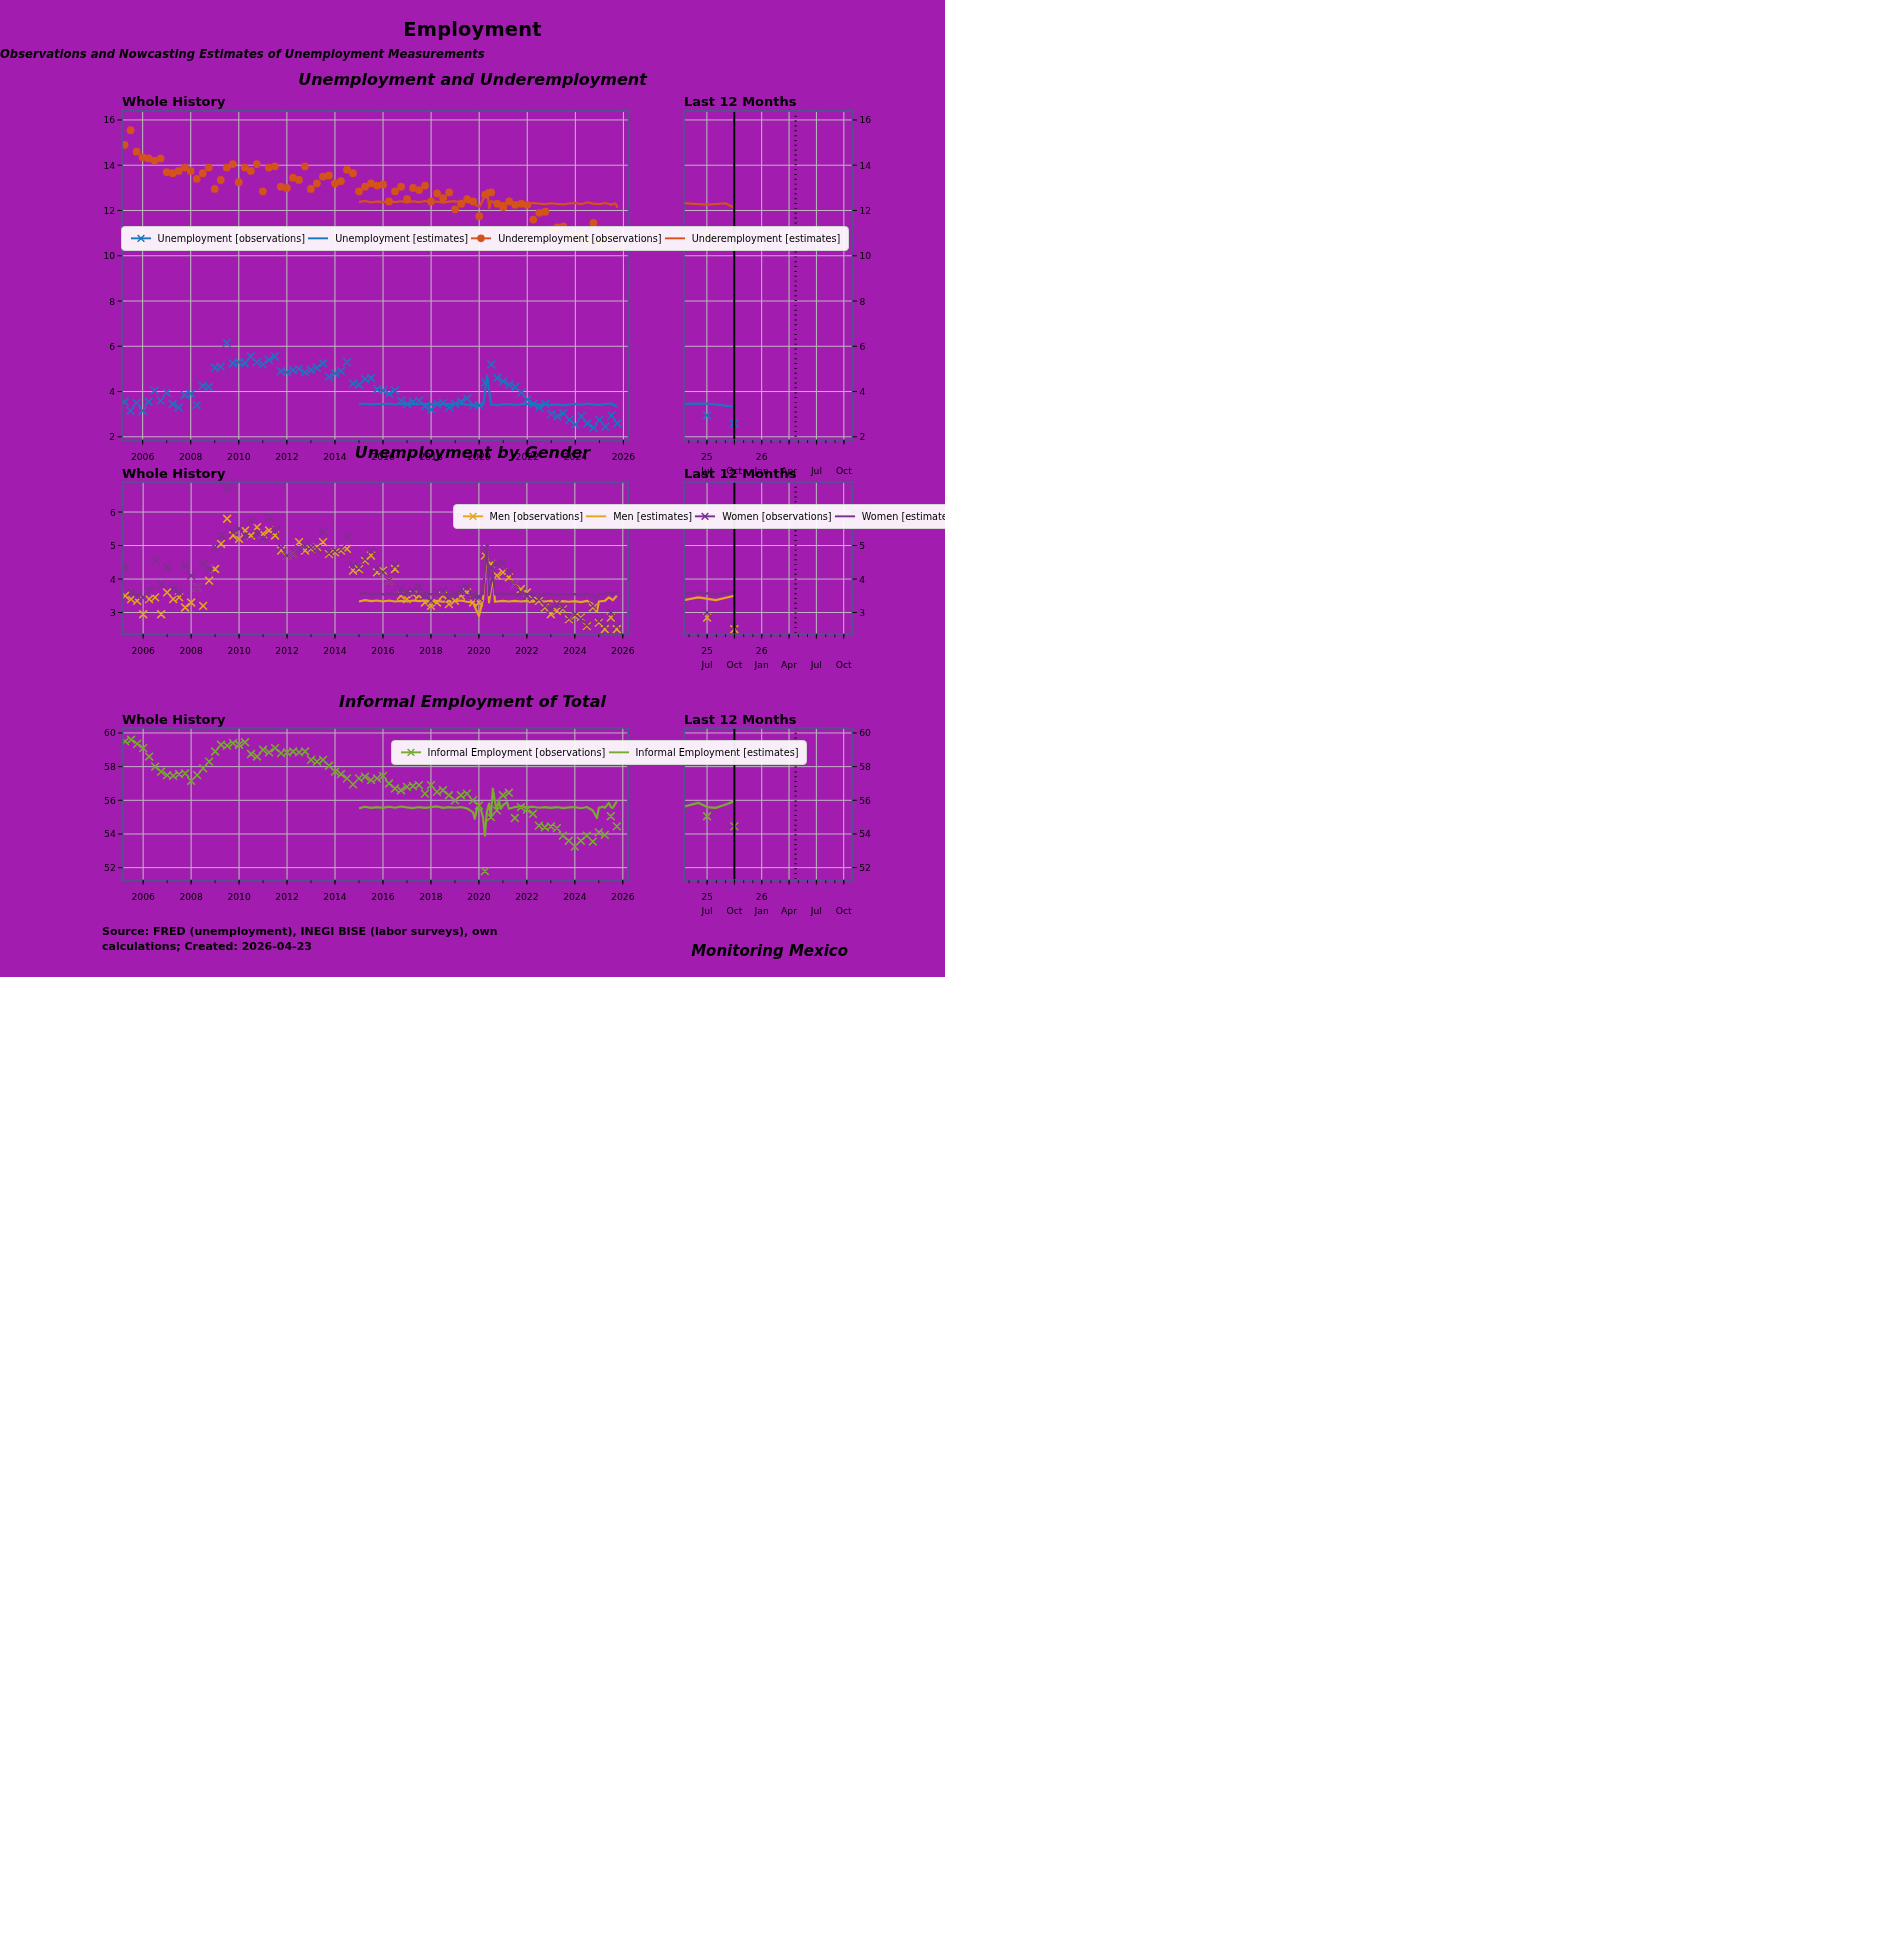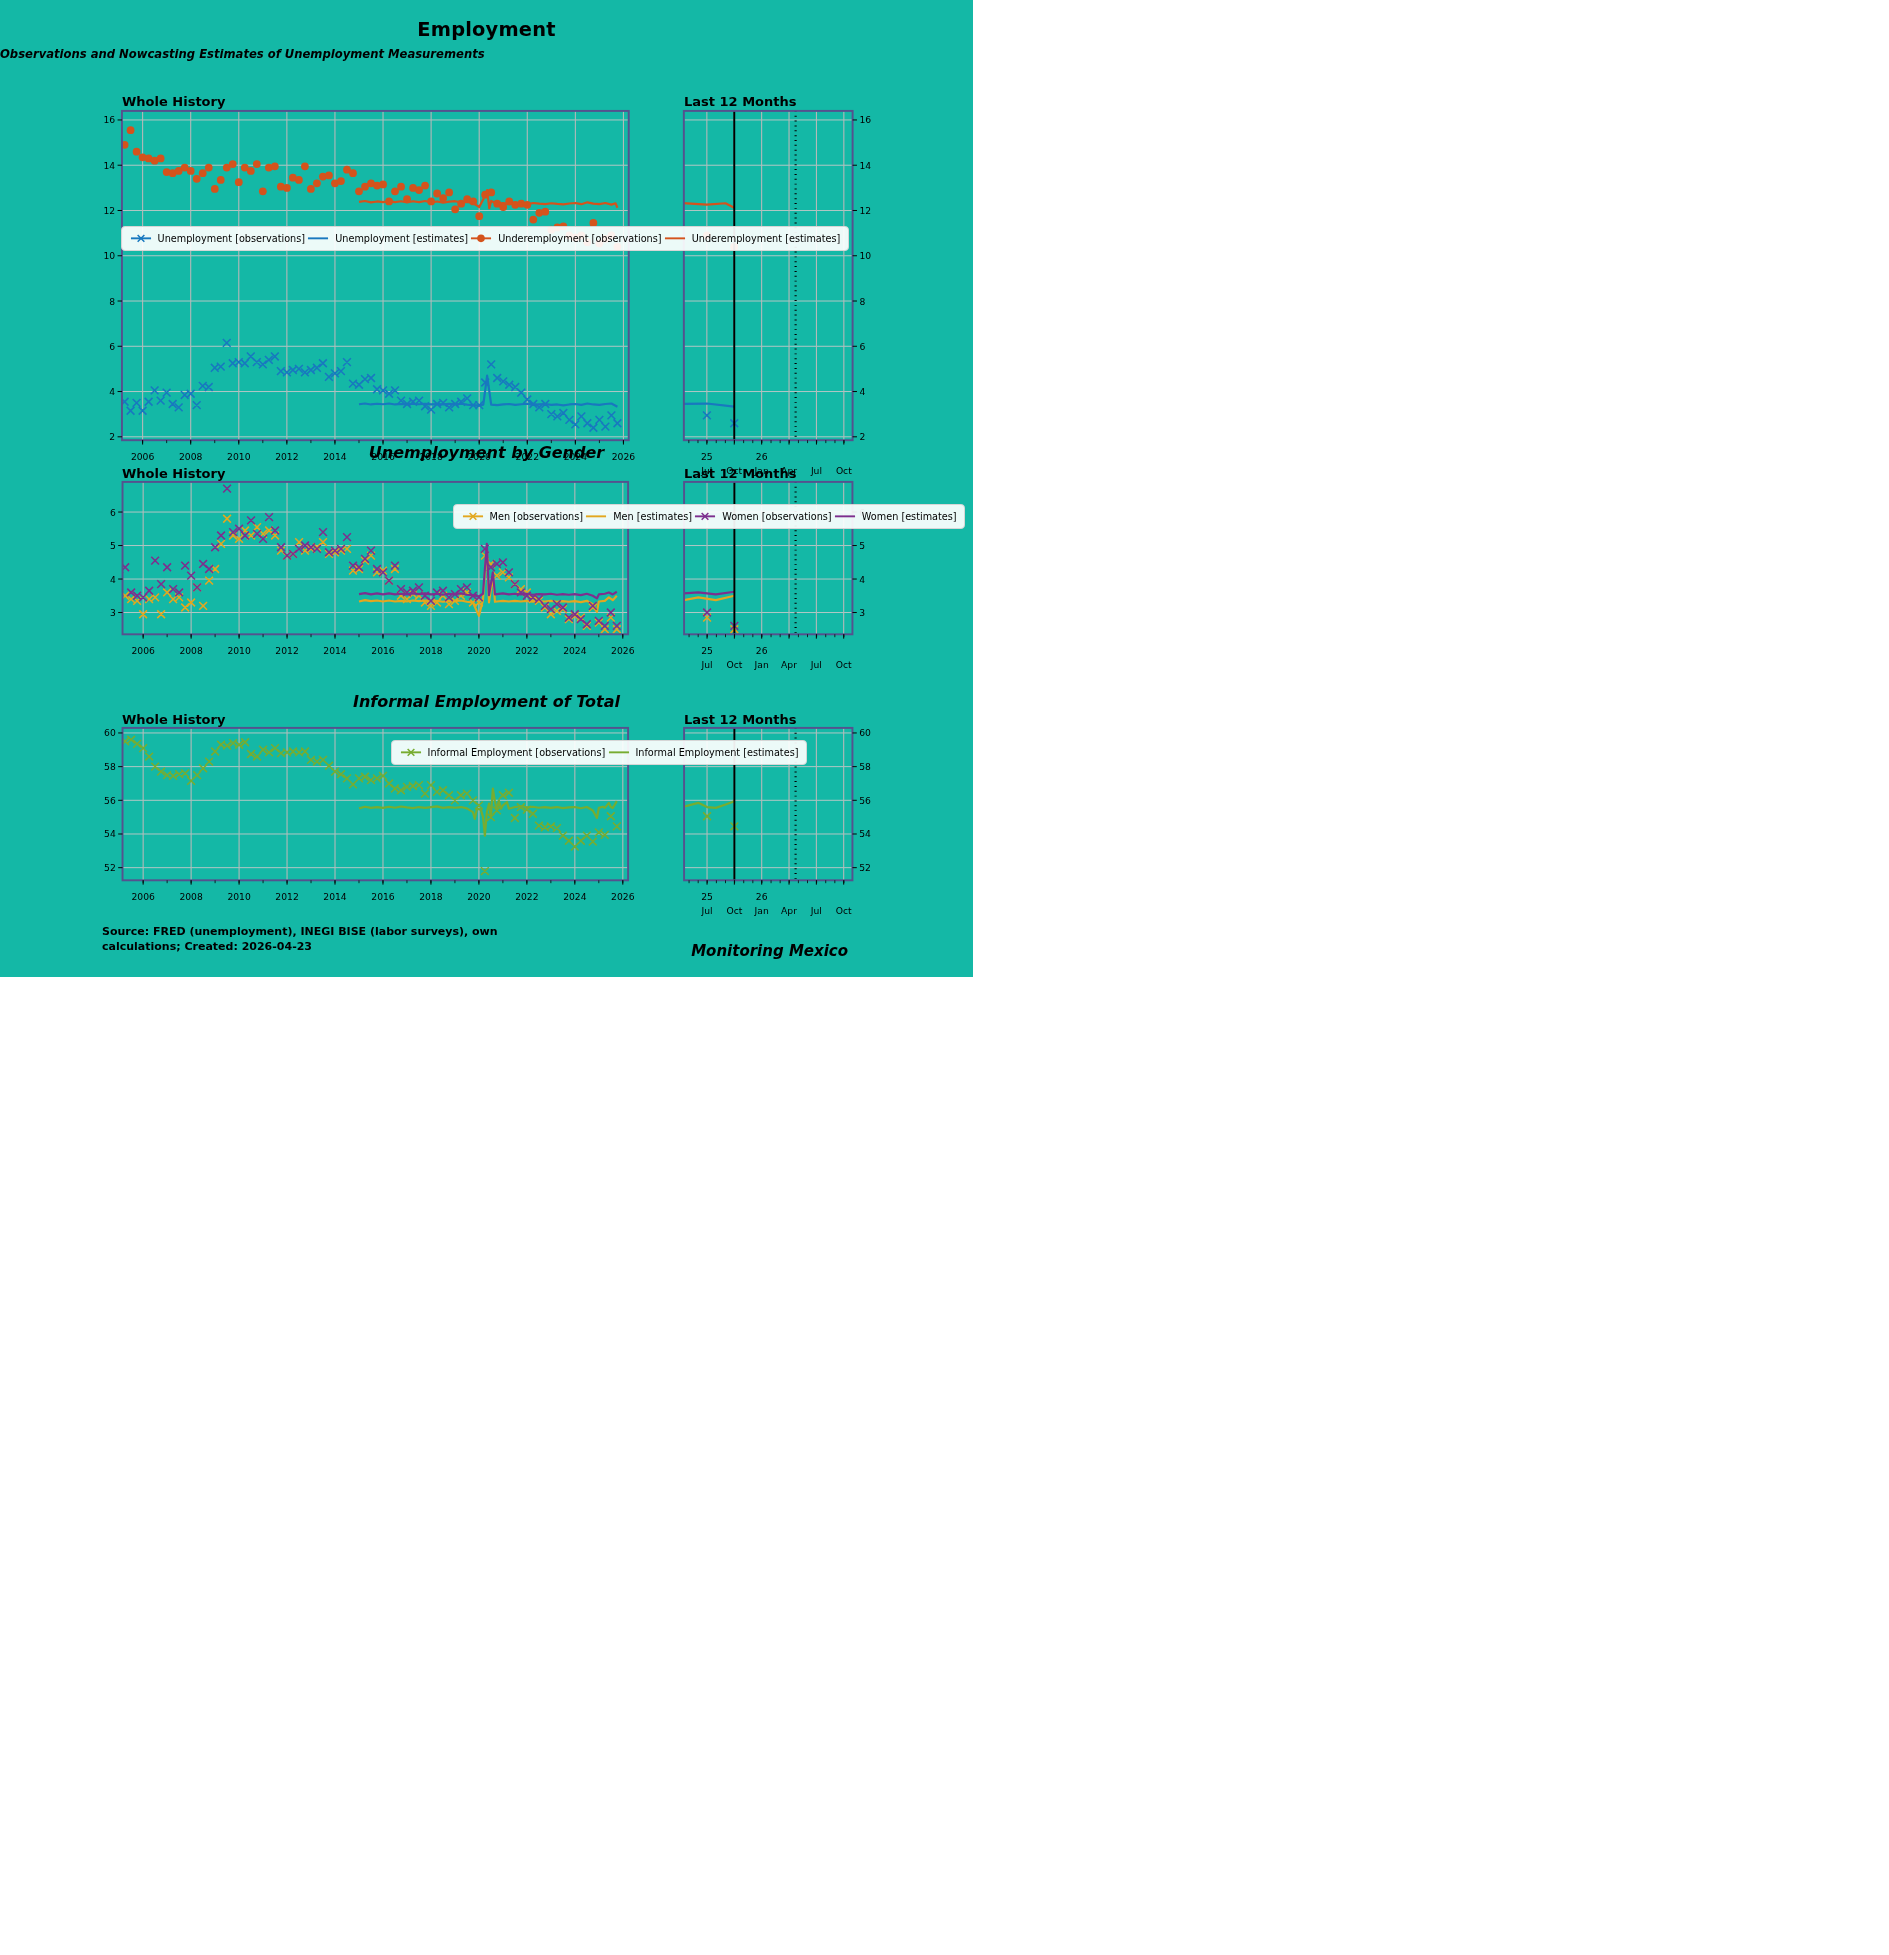--- a/index.html
+++ b/index.html
@@ -1,17 +1,17 @@
 <!DOCTYPE html>
 <html style="font-size:7.8px"><head>
 <meta charset="utf-8">
 <style>
   html,body{margin:0;padding:0;background:#ffffff;}
   body{font-family:"DejaVu Sans",sans-serif;color:#000;}
-  .canvas{position:relative;width:945px;height:977px;background:#14b8a6;overflow:hidden;padding-left:28px;}
+  .canvas{position:relative;width:945px;height:977px;background:#a21caf;overflow:hidden;}
   .fig-title{position:absolute;top:18.4px;left:0;width:100%;text-align:center;font-size:19.4px;font-weight:bold;letter-spacing:0.2px;}
   .fig-subtitle{position:absolute;top:47px;left:0;width:100%;text-align:left;font-size:11.6px;font-weight:bold;font-style:italic;}
   .section-title{position:absolute;left:0;width:100%;text-align:center;font-size:16px;font-weight:bold;font-style:italic;}
   #sec1{top:70px}
   #sec2{top:443px}
   #sec3{top:692px}
   .panel-label{position:absolute;font-size:13px;font-weight:bold;}
   svg.plot{position:absolute;overflow:visible;}
   svg.plot text{font-family:"DejaVu Sans",sans-serif;fill:#000;}
   .legend{position:absolute;background:rgba(255,255,255,.92);border:1px solid #d6d6d6;border-radius:3.9px;
@@ -21,20 +21,21 @@
   .footer-brand{position:absolute;left:596px;top:942px;width:252px;text-align:right;font-size:15px;font-weight:bold;font-style:italic;}
 </style>
 </head>
 <body>
 
 <div class="canvas">
 
   <div class="fig-title">Employment</div>
   <div class="fig-subtitle">Observations and Nowcasting Estimates of Unemployment Measurements</div>
 
+  <div class="section-title" id="sec1">Unemployment and Underemployment</div>
   <div class="panel-label" style="left:122px;top:94px">Whole History</div>
   <div class="panel-label" style="left:684px;top:94px">Last 12 Months</div>
   <svg class="plot" width="548" height="371" style="left:88px;top:108px" viewBox="0 0 1130 765">
       <defs>
         <clipPath id="clip-0-whole">
           <rect x="70" y="6" width="1045" height="679"></rect>
         </clipPath>
       </defs>
       <g>
         <line x1="70" y1="678" x2="1115" y2="678" stroke="#c9c9c9" stroke-width="1.8" stroke-linecap="butt"></line>

